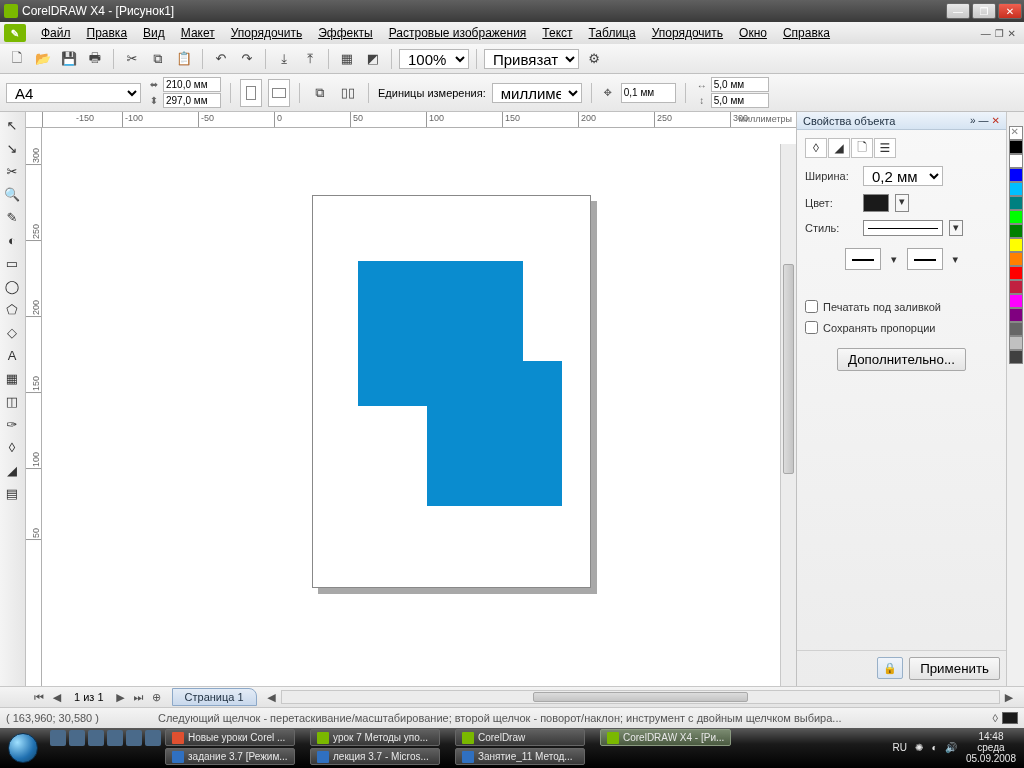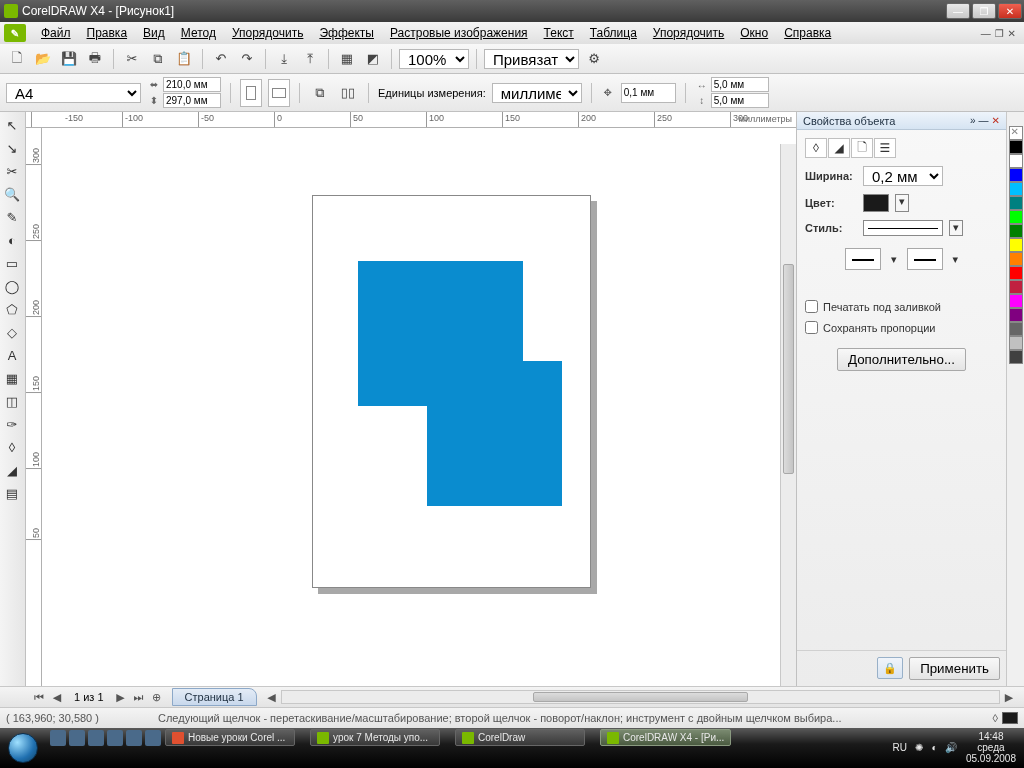--- a/index.html
+++ b/index.html
@@ -57,21 +57,21 @@
 .hscroll-track { flex:1; height:14px; background:#ececec; border:1px solid #c8c8c8; position:relative; }
 .hscroll-thumb { position:absolute; top:1px; bottom:1px; left:35%; width:30%; background:linear-gradient(#dcdcdc,#c4c4c4); border:1px solid #a8a8a8; border-radius:2px; }
 
 .docker { width:210px; background:linear-gradient(#f8f8f8,#ececec); border-left:1px solid #c0c0c0; display:flex; flex-direction:column; }
 .docker-title { height:18px; background:linear-gradient(#eef4fb,#d6e4f2); border-bottom:1px solid #b8c8d8; display:flex; align-items:center; padding:0 6px; font-size:11px; color:#234; }
 .docker-title .dctrl { margin-left:auto; display:flex; gap:3px; font-size:10px; }
 .docker-body { flex:1; padding:8px; display:flex; flex-direction:column; gap:8px; font-size:11px; color:#333; }
 .docker-tabs { display:flex; gap:1px; }
 .docker-tab { width:22px; height:20px; border:1px solid #c0c0c0; background:#fff; display:flex; align-items:center; justify-content:center; font-size:12px; }
 .prop-row { display:flex; align-items:center; gap:6px; }
-.prop-label { width:52px;font-weight:bold; }
+.prop-label { width:52px; }
 .color-swatch { width:26px; height:18px; background:#1a1a1a; border:1px solid #888; }
 .style-line { width:80px; height:16px; border:1px solid #888; background:#fff; position:relative; }
 .style-line::after { content:""; position:absolute; left:4px; right:4px; top:50%; border-top:1.5px solid #000; }
 .endcap { width:36px; height:22px; border:1px solid #a8a8a8; background:#fff; position:relative; }
 .endcap::after { content:""; position:absolute; left:6px; right:6px; top:50%; border-top:2px solid #000; }
 .chk-row { display:flex; align-items:center; gap:5px; }
 .more-btn { margin-top:6px; align-self:center; padding:3px 10px; background:linear-gradient(#f8f8f8,#e4e4e4); border:1px solid #a8a8a8; border-radius:2px; }
 .docker-footer { display:flex; justify-content:flex-end; gap:6px; padding:6px; border-top:1px solid #d0d0d0; }
 .docker-footer .lock { width:26px; height:22px; background:linear-gradient(#f0f4fa,#d8e4f2); border:1px solid #98b0c8; border-radius:2px; display:flex; align-items:center; justify-content:center; color:#456; }
 
@@ -111,21 +111,21 @@
     <div class="win-btn">❐</div>
     <div class="win-btn win-close">✕</div>
   </div>
 </div>
 
 <div class="menubar">
   <div class="logo">✎</div>
   <div class="menu-item"><u>Файл</u></div>
   <div class="menu-item"><u>Правка</u></div>
   <div class="menu-item"><u>Вид</u></div>
-  <div class="menu-item"><u>Метод</u></div>
+  <div class="menu-item"><u>Макет</u></div>
   <div class="menu-item"><u>Упорядочить</u></div>
   <div class="menu-item"><u>Эффекты</u></div>
   <div class="menu-item"><u>Растровые изображения</u></div>
   <div class="menu-item"><u>Текст</u></div>
   <div class="menu-item"><u>Таблица</u></div>
   <div class="menu-item"><u>Упорядочить</u></div>
   <div class="menu-item"><u>Окно</u></div>
   <div class="menu-item"><u>Справка</u></div>
   <div class="mdi-ctrls">
     <span>—</span>
@@ -217,21 +217,21 @@
     <div class="tool-btn">◫</div>
     <div class="tool-btn">✑</div>
     <div class="tool-btn">◊</div>
     <div class="tool-btn">◢</div>
     <div class="tool-btn">▤</div>
   </div>
 
   <div class="canvas-area">
     <div class="ruler-h">
       <span style="position:absolute; right:4px; top:2px">миллиметры</span>
-    <div class="tick" style="left: 5px; padding-left: 33px;">-150</div>
+    <div class="tick" style="left: 16px; padding-left: 33px;">-150</div>
         <div class="tick" style="left: 96px;">-100</div>
         <div class="tick" style="left: 172px;">-50</div>
         <div class="tick" style="left: 248px;">0</div>
         <div class="tick" style="left: 324px;">50</div>
         <div class="tick" style="left: 400px;">100</div>
         <div class="tick" style="left: 476px;">150</div>
         <div class="tick" style="left: 552px;">200</div>
         <div class="tick" style="left: 628px;">250</div>
         <div class="tick" style="left: 704px;">300</div>
       </div>
@@ -385,20 +385,34 @@
         </div>
       <div class="task-btn">
           <div class="ticon"></div>
           <span>CorelDraw</span>
         </div>
       <div class="task-btn active">
           <div class="ticon"></div>
           <span>CorelDRAW X4 - [Ри...</span>
         </div>
     </div>
+    <div class="task-row">
+      <div class="task-btn">
+          <div class="ticon" style="background:#3070c0"></div>
+          <span>задание 3.7 [Режим...</span>
+        </div>
+      <div class="task-btn">
+          <div class="ticon" style="background:#3070c0"></div>
+          <span>лекция 3.7 - Micros...</span>
+        </div>
+      <div class="task-btn">
+          <div class="ticon" style="background:#3070c0"></div>
+          <span>Занятие_11 Метод...</span>
+        </div>
+    </div>
   </div>
   <div class="tray">
     <span>RU</span>
     <span>✺</span>
     <span>◐</span>
     <span>🔊</span>
     <div class="date-col">
       <div>14:48</div>
       <div>среда</div>
       <div>05.09.2008</div>

